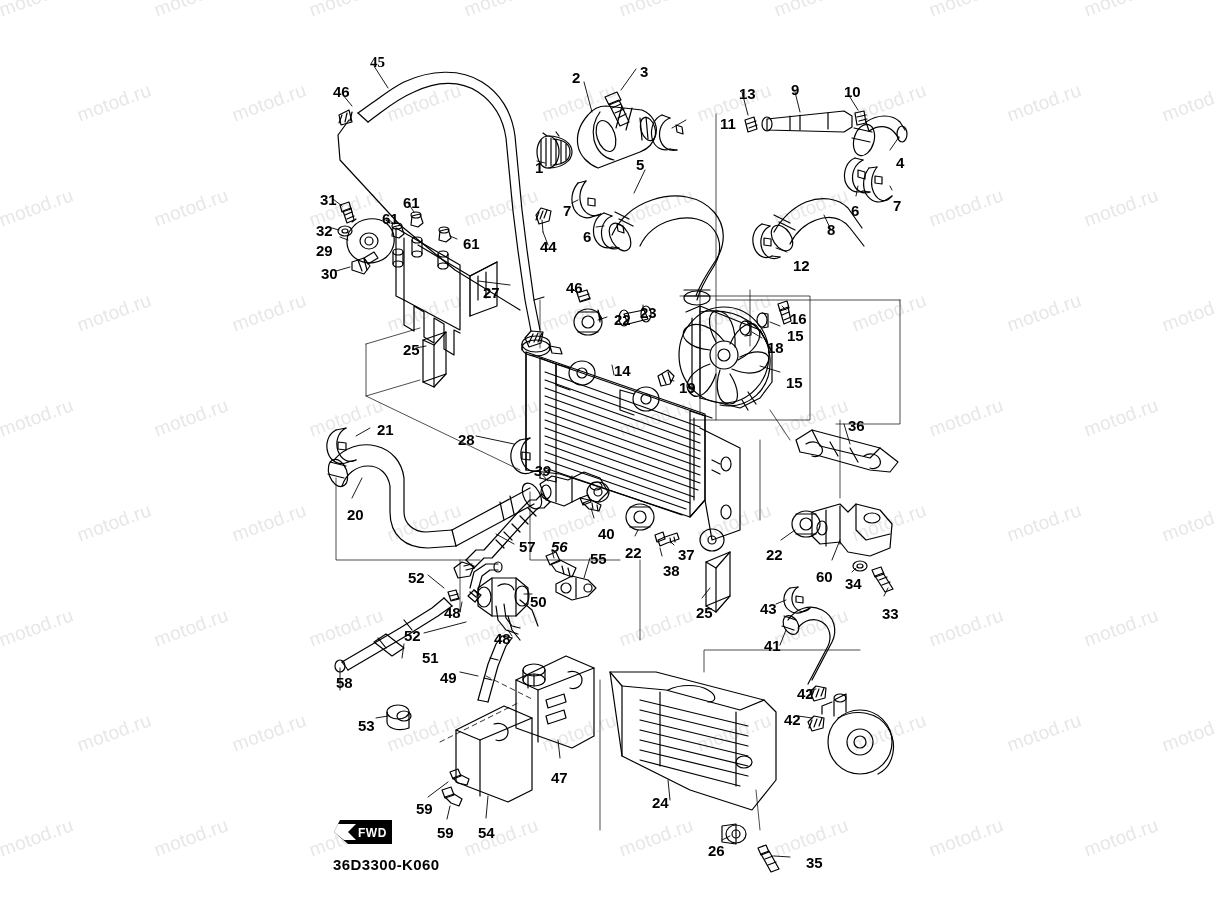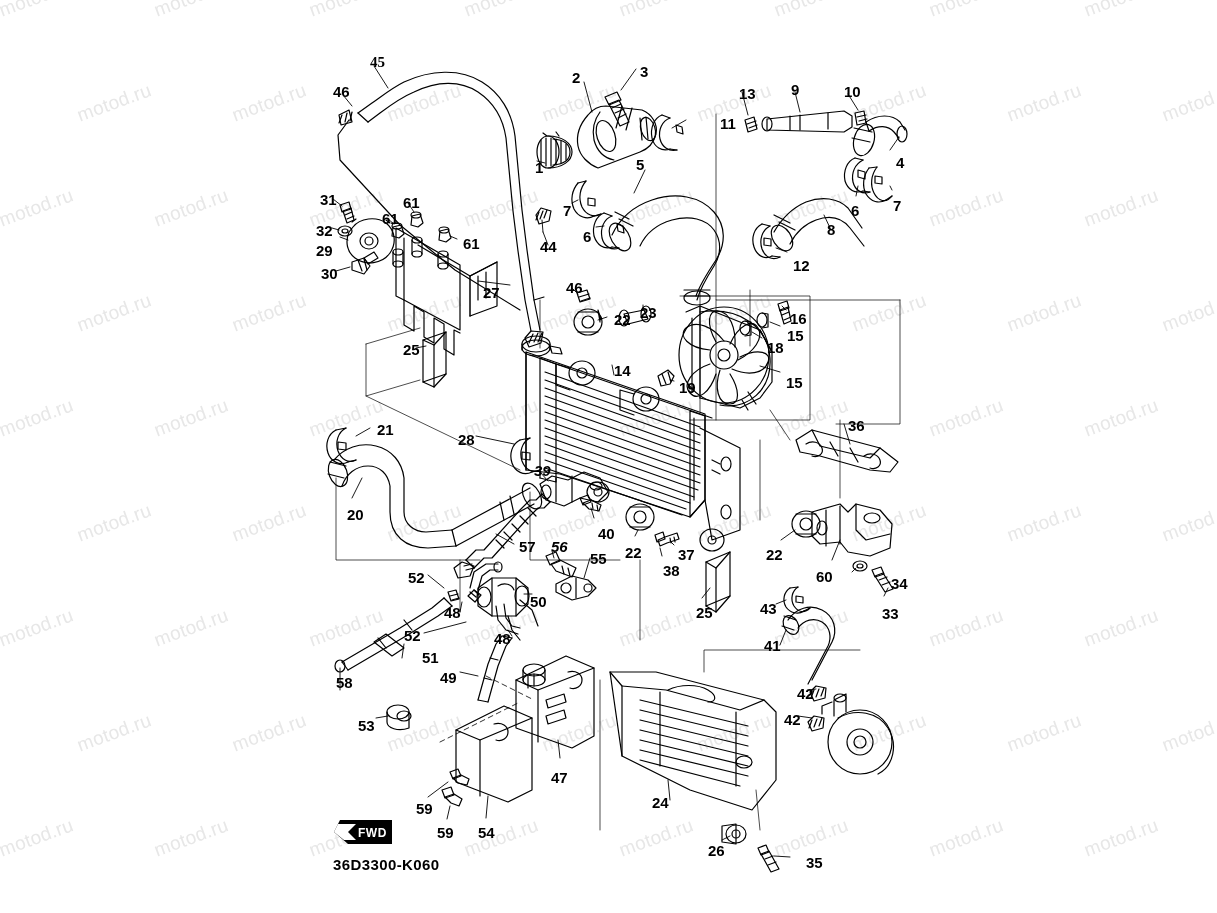--- a/index.html
+++ b/index.html
@@ -719,21 +719,21 @@
       <div class="cal" style="left: 347px; top: 507px;">20</div>
       <div class="cal" style="left: 519px; top: 539px;">57</div>
       <div class="cal" style="left: 551px; top: 539px; font-style: italic;">56</div>
       <div class="cal" style="left: 590px; top: 551px;">55</div>
       <div class="cal" style="left: 625px; top: 545px;">22</div>
       <div class="cal" style="left: 678px; top: 547px;">37</div>
       <div class="cal" style="left: 663px; top: 563px;">38</div>
       <div class="cal" style="left: 598px; top: 526px;">40</div>
       <div class="cal" style="left: 766px; top: 547px;">22</div>
       <div class="cal" style="left: 816px; top: 569px;">60</div>
-      <div class="cal" style="left: 845px; top: 576px; margin-left: 46px;">34</div>
+      <div class="cal" style="left: 845px; top: 576px;">34</div>
       <div class="cal" style="left: 882px; top: 606px;">33</div>
       <div class="cal" style="left: 408px; top: 570px;">52</div>
       <div class="cal" style="left: 444px; top: 605px;">48</div>
       <div class="cal" style="left: 530px; top: 594px;">50</div>
       <div class="cal" style="left: 404px; top: 628px;">52</div>
       <div class="cal" style="left: 494px; top: 631px;">48</div>
       <div class="cal" style="left: 422px; top: 650px;">51</div>
       <div class="cal" style="left: 440px; top: 670px;">49</div>
       <div class="cal" style="left: 336px; top: 675px;">58</div>
       <div class="cal" style="left: 358px; top: 718px;">53</div>

